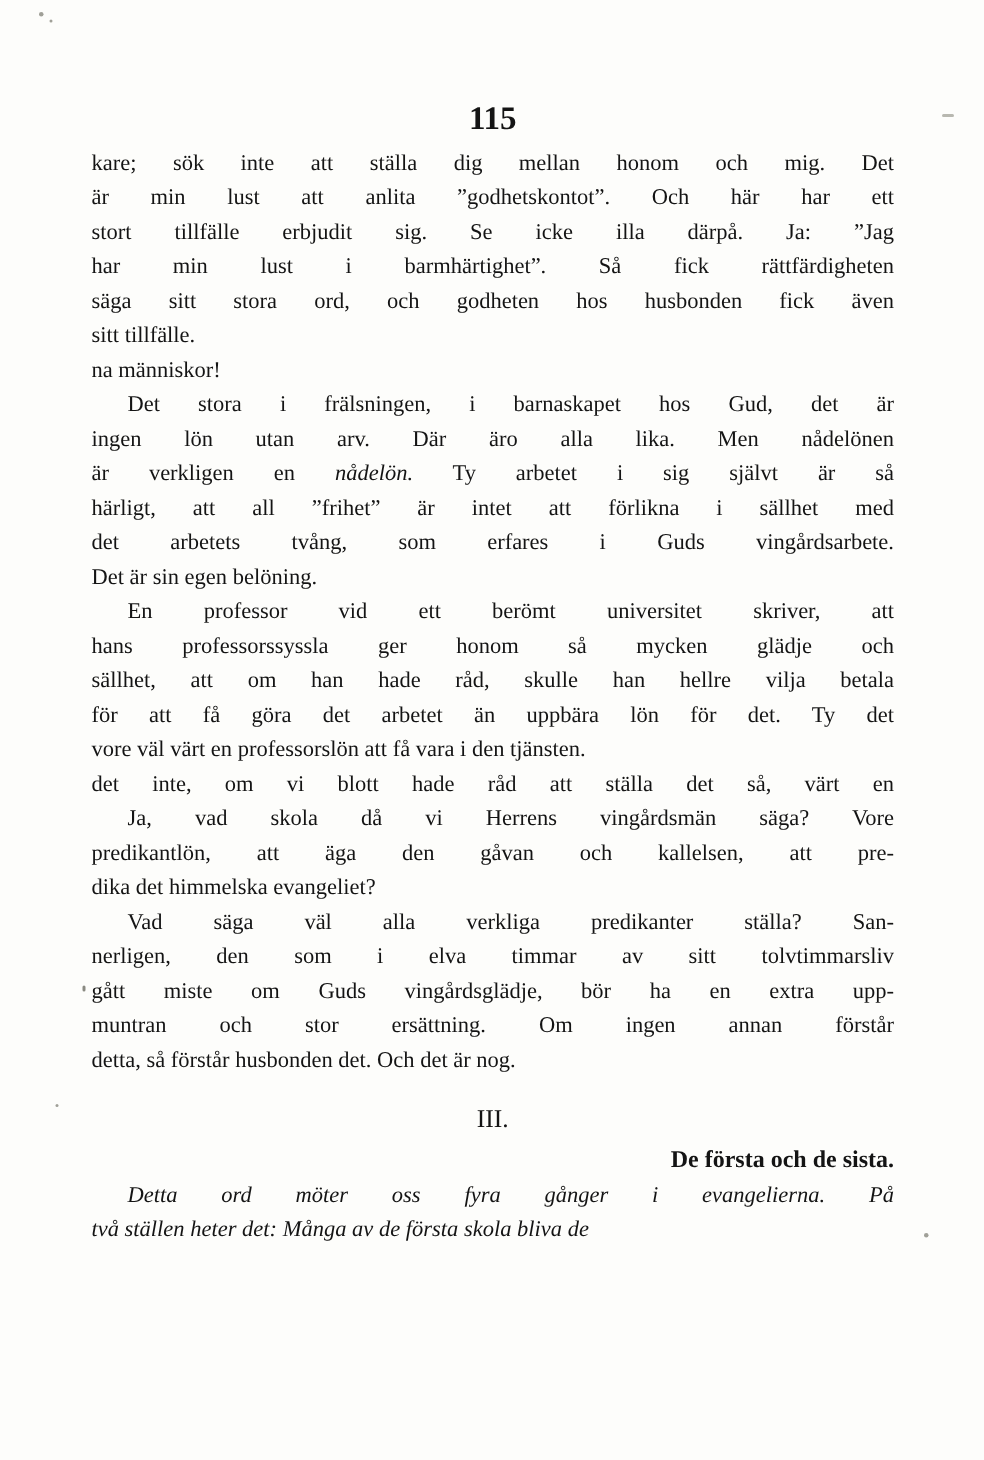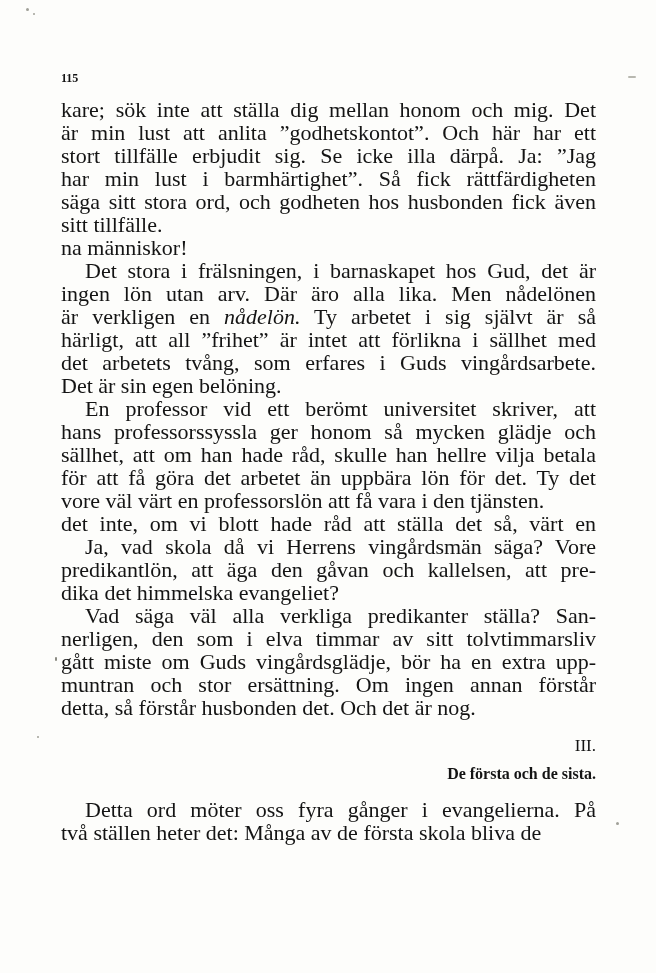--- a/index.html
+++ b/index.html
@@ -12,43 +12,43 @@
     width: 656px;
     height: 973px;
     box-sizing: border-box;
     background: #fdfdfb;
     padding: 70px 60px 0 61px;
     font-family: "Liberation Serif", serif;
     color: #141414;
     overflow: hidden;
   }
   .pagenum {
-    text-align: left;
+    text-align: center;
     font-weight: bold;
-    font-size: 12px;
+    font-size: 22px;
     line-height: 17px;
     margin-bottom: 11px;
   }
   .paragraph { margin: 0; }
-  .paragraph.space-before { margin-top: 13px; }
+  .paragraph.space-before { margin-top: 1px; font-style: italic; }
   .line {
-    font-size: 22px;
+    font-size: 15px;
     line-height: 23px;
     text-align: justify;
     text-align-last: justify;
     -moz-text-align-last: justify;
   }
   .line.last {
     text-align-last: left;
     -moz-text-align-last: left;
   }
   .line.indent { text-indent: 24px; }
   .italic { font-style: italic; }
   .chapter-heading {
-    text-align: right;
+    text-align: center;
     font-size: 17px;
     line-height: 23px;
     margin-top: 15px;
   }
   .chapter-subheading {
     text-align: right;
     font-weight: bold;
     font-size: 16px;
     line-height: 23px;
     margin-top: 5px;

